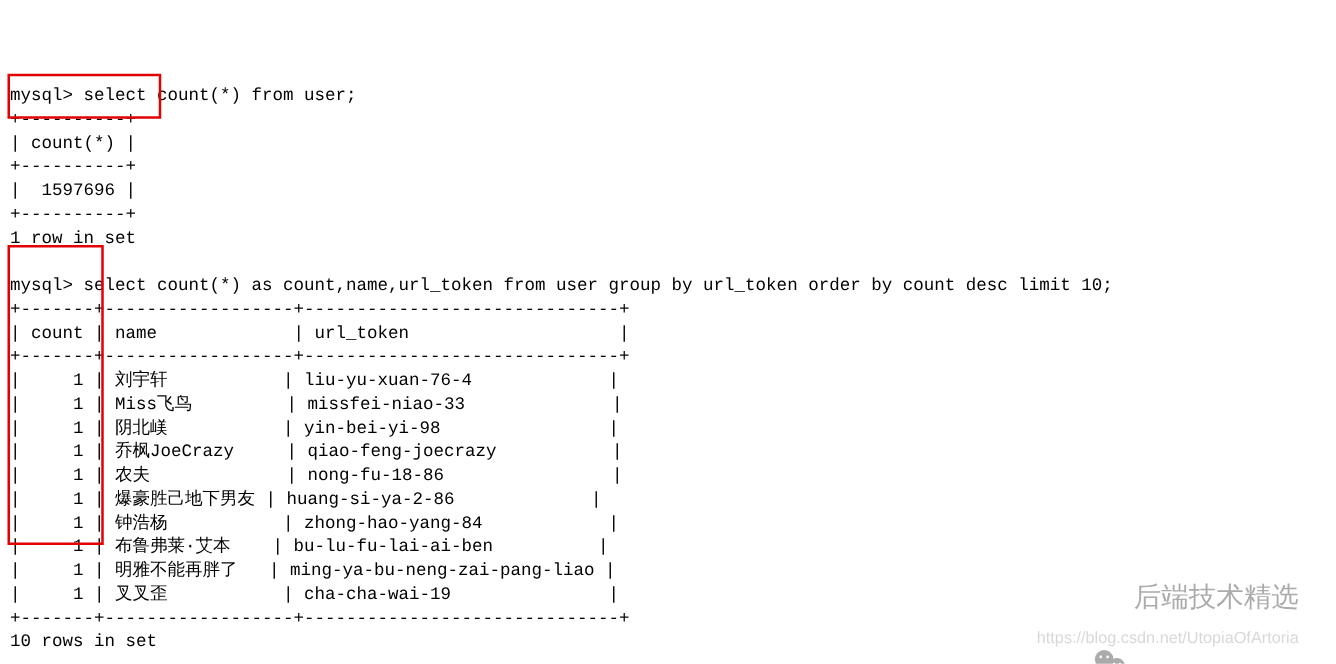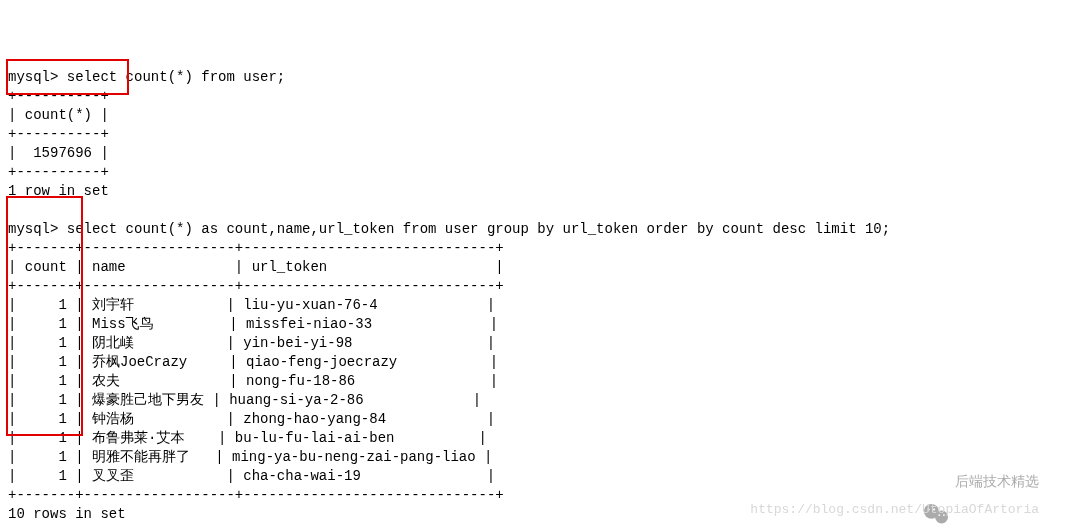--- a/index.html
+++ b/index.html
@@ -33,40 +33,40 @@
       height: 240px;
       border: 2px solid #e30000;
       pointer-events: none;
     }
     .watermark {
       position: absolute;
       right: 30px;
       bottom: 38px;
       color: #999;
       font-family: -apple-system, "Microsoft YaHei", sans-serif;
-      font-size: 14px;
+      font-size: 22px;
       font-weight: 500;
       display: flex;
       align-items: center;
       gap: 6px;
       opacity: 0.82;
     }
     .watermark-icon {
       display: inline-block;
       width: 26px;
       height: 22px;
       position: relative;
     }
     .watermark-icon svg { display: block; }
     .watermark-url {
       position: absolute;
       right: 30px;
       bottom: 14px;
       color: #d8d8d8;
-      font-family: Liberation Mono, monospace;
+      font-family: Liberation Sans, sans-serif;
       font-size: 13px;
       text-align: right;
     }
   </style>
 </head>
 <body>
 
 
 
 <div id="terminal"><div class="line">mysql&gt; select count(*) from user;</div><div class="line">+----------+</div><div class="line">| count(*) |</div><div class="line">+----------+</div><div class="line">|  1597696 |</div><div class="line">+----------+</div><div class="line">1 row in set</div><div class="line">&nbsp;</div><div class="line">mysql&gt; select count(*) as count,name,url_token from user group by url_token order by count desc limit 10;</div><div class="line">+-------+------------------+------------------------------+</div><div class="line">| count | name             | url_token                    |</div><div class="line">+-------+------------------+------------------------------+</div><div class="line">|     1 | 刘宇轩           | liu-yu-xuan-76-4             |</div><div class="line">|     1 | Miss飞鸟         | missfei-niao-33              |</div><div class="line">|     1 | 阴北嵄           | yin-bei-yi-98                |</div><div class="line">|     1 | 乔枫JoeCrazy     | qiao-feng-joecrazy           |</div><div class="line">|     1 | 农夫             | nong-fu-18-86                |</div><div class="line">|     1 | 爆豪胜己地下男友 | huang-si-ya-2-86             |</div><div class="line">|     1 | 钟浩杨           | zhong-hao-yang-84            |</div><div class="line">|     1 | 布鲁弗莱·艾本    | bu-lu-fu-lai-ai-ben          |</div><div class="line">|     1 | 明雅不能再胖了   | ming-ya-bu-neng-zai-pang-liao |</div><div class="line">|     1 | 叉叉歪           | cha-cha-wai-19               |</div><div class="line">+-------+------------------+------------------------------+</div><div class="line">10 rows in set</div><div class="line">&nbsp;</div></div>

